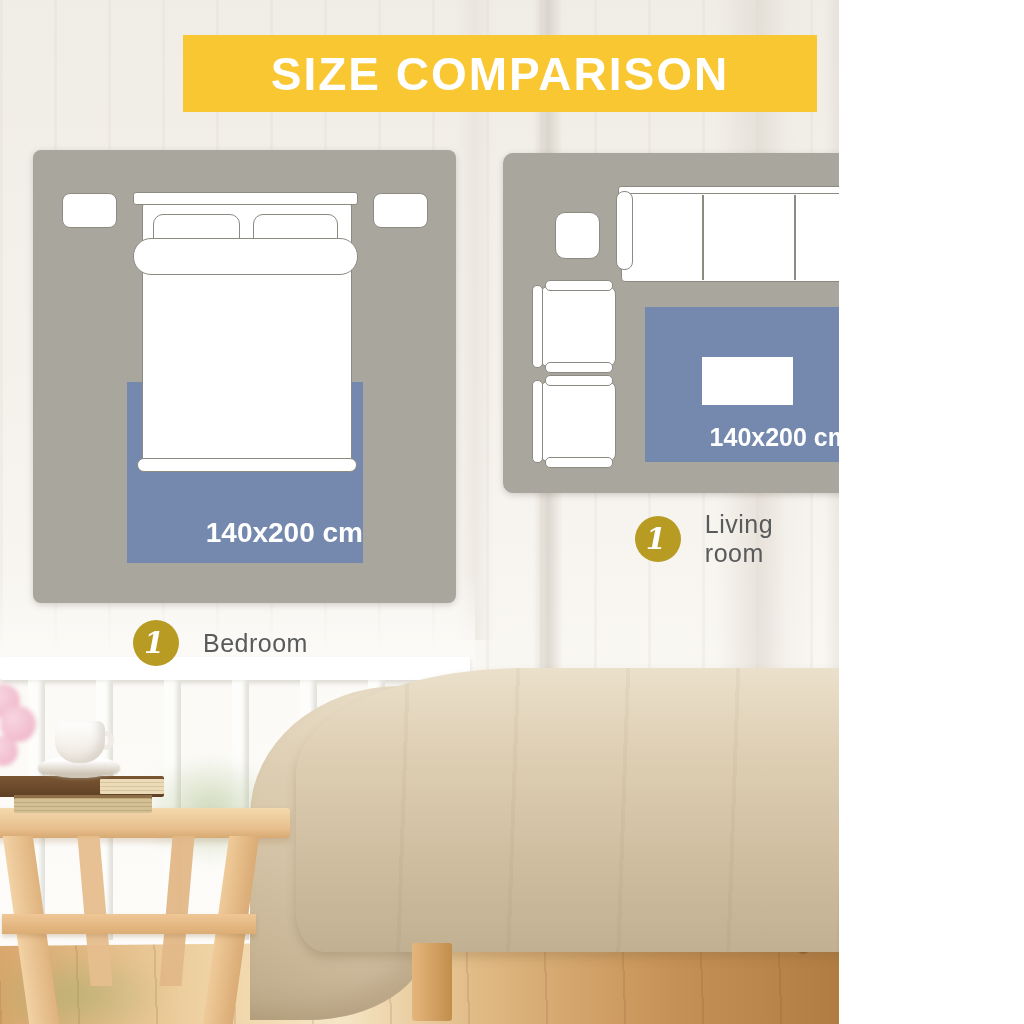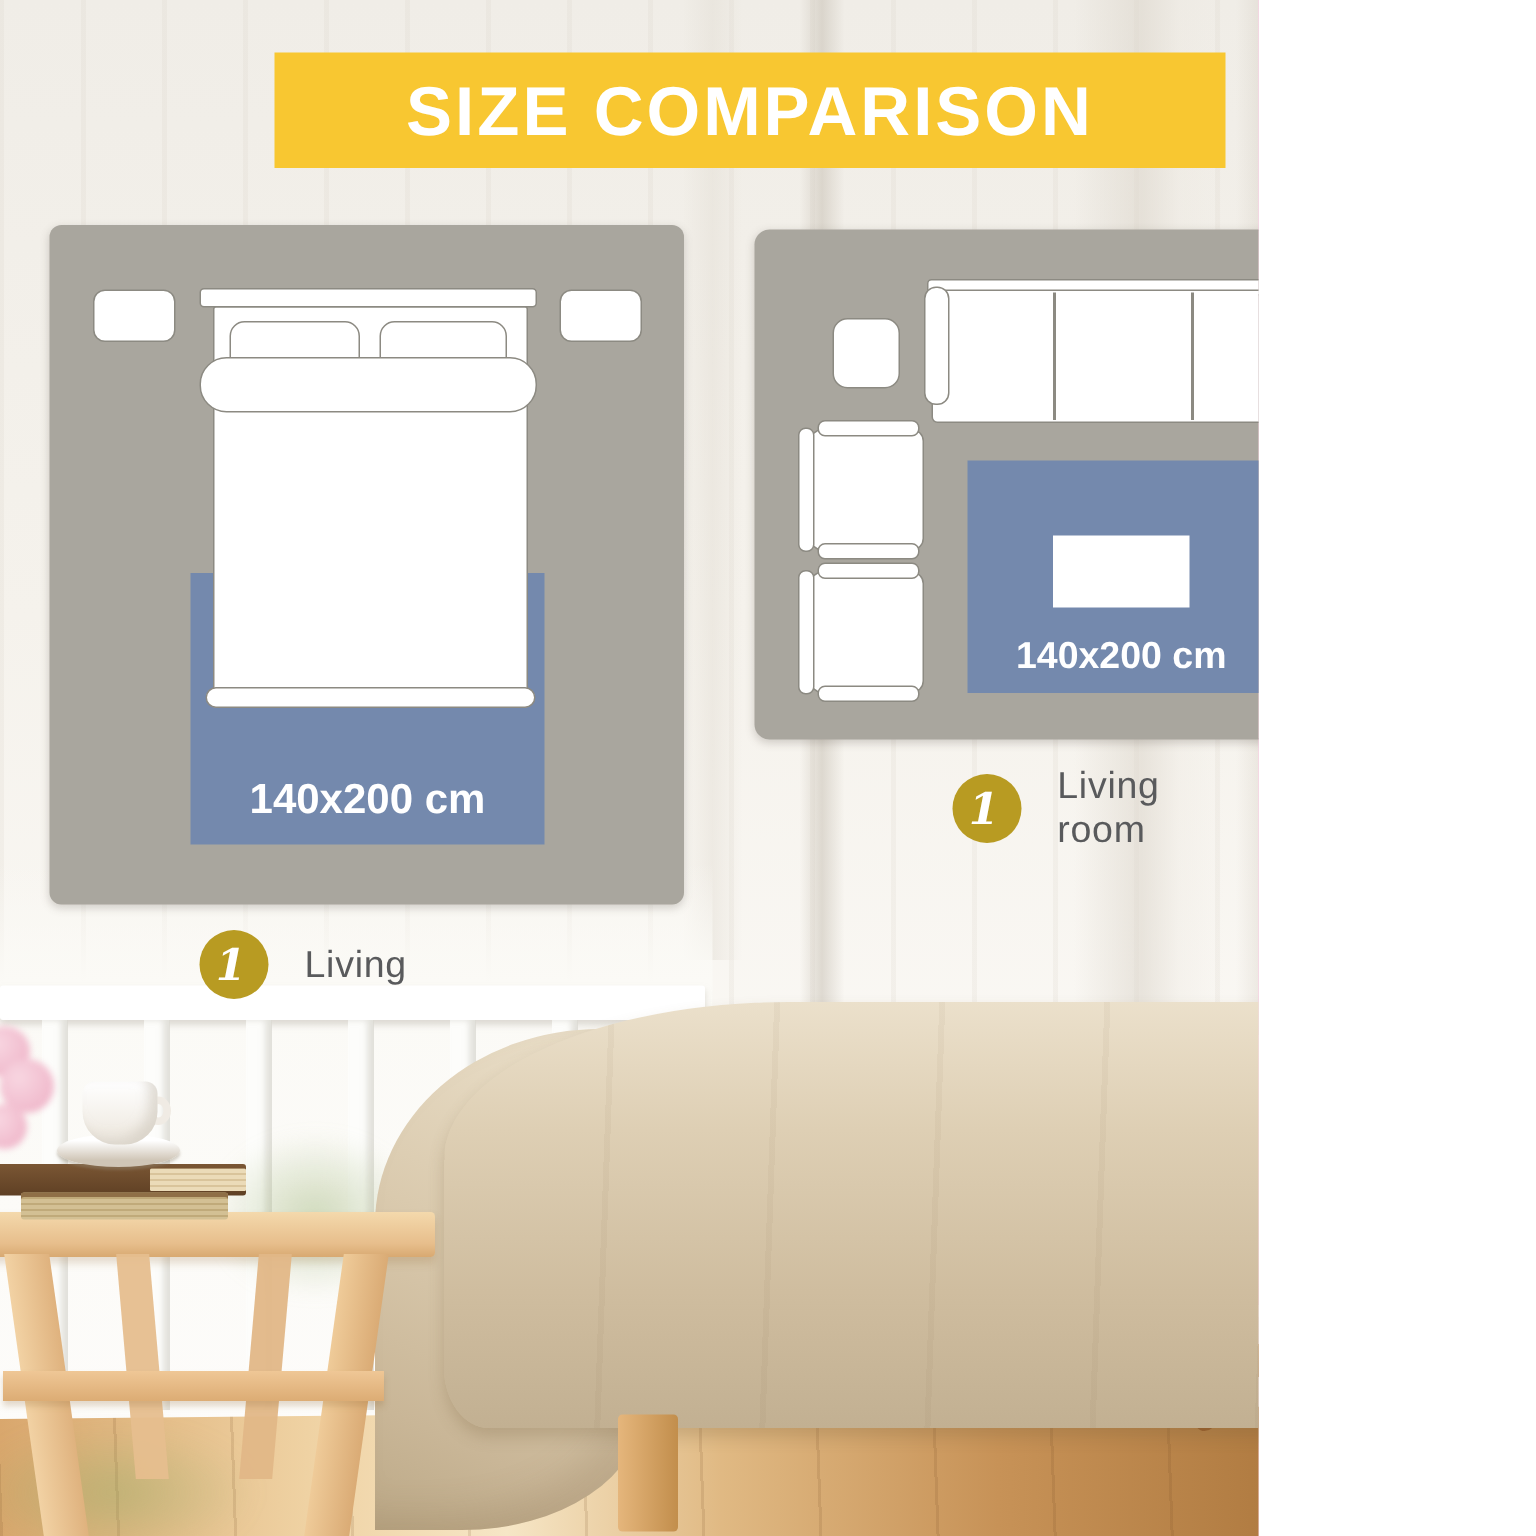--- a/index.html
+++ b/index.html
@@ -2,21 +2,21 @@
 <html style="--banner-yellow: #F8C731; --badge-gold: #B89B22; --rug-blue: #7489AD; --panel-gray: #A9A69E; --furniture-outline: #8C8A82; --room-label-gray: #595A5C; --rug-label-white: #FFFFFF; --banner-text-white: #FFFFFF;"><head>
 <meta charset="utf-8">
 <style>
   :root{
     --banner-yellow:#F8C731; --badge-gold:#B89B22; --rug-blue:#7489AD;
     --panel-gray:#A9A69E; --furniture-outline:#8C8A82; --room-label-gray:#595A5C;
     --rug-label-white:#FFFFFF; --banner-text-white:#FFFFFF;
   }
   *{margin:0;padding:0;box-sizing:border-box}
   body{font-family:"Liberation Sans",sans-serif;background:#fff}
-  .canvas{position:relative;width:839px;height:1024px;overflow:hidden;background:#f9a8d4}
+  .canvas{position:relative;width:839px;height:1024px;overflow:hidden;background:#7dd3fc}
   .abs{position:absolute}
 
   
   .curtains{inset:0;background:
     repeating-linear-gradient(90deg, rgba(213,206,195,.18) 0 3px, rgba(255,255,255,0) 3px 54px),
     linear-gradient(180deg,#F0EDE7 0%,#F5F2EC 40%,#FAF8F4 70%,#F4F0EA 100%)}
   .band-a{left:533px;top:0;width:30px;height:690px;background:linear-gradient(90deg,transparent,rgba(200,193,181,.55) 50%,transparent)}
   .band-b{left:716px;top:0;width:100px;height:670px;background:linear-gradient(90deg,transparent,rgba(221,215,205,.6) 45%,rgba(235,230,222,.3) 70%,transparent)}
   .band-c{left:824px;top:0;width:70px;height:690px;background:linear-gradient(90deg,transparent,rgba(206,198,186,.65) 50%,transparent)}
   .band-d{left:940px;top:0;width:84px;height:720px;background:linear-gradient(90deg,transparent,rgba(214,207,196,.5) 55%,transparent)}
@@ -63,21 +63,21 @@
 
   
   .banner{left:183px;top:35px;width:634px;height:77px;background:var(--banner-yellow);display:flex;align-items:center;justify-content:center;z-index:11}
   .banner span{font-size:46px;font-weight:bold;letter-spacing:2px;color:var(--banner-text-white)}
 
   
   .panel{background:var(--panel-gray);z-index:10;box-shadow:0 2px 6px rgba(90,85,75,.25)}
   .panel-bedroom{left:33px;top:150px;width:423px;height:453px;border-radius:8px}
   .panel-living{left:503px;top:153px;width:487px;height:340px;border-radius:10px}
   .furn{position:absolute;background:#FFF;border:1.5px solid var(--furniture-outline)}
-  .rug{position:absolute;background:var(--rug-blue);display:flex;align-items:flex-end;justify-content:center}
+  .rug{position:absolute;background:var(--rug-blue);display:flex;align-items:flex-end;justify-content:flex-end}
   .rug-size{color:var(--rug-label-white);font-weight:bold}
   .rug-bedroom{left:94px;top:232px;width:236px;height:181px}
   .rug-bedroom .rug-size{font-size:28px;margin-bottom:14px}
   .rug-living{left:142px;top:154px;width:205px;height:155px}
   .rug-living .rug-size{font-size:25px;margin-bottom:10px}
   .coffee-table{position:absolute;left:57px;top:50px;width:91px;height:48px;background:#FFF}
 
   .bed-body{left:109px;top:54px;width:210px;height:268px;border-radius:2px}
   .bed-headboard{left:100px;top:42px;width:225px;height:13px;border-radius:3px}
   .pillow-1{left:120px;top:64px;width:87px;height:38px;border-radius:10px}
@@ -187,21 +187,21 @@
     <div class="furn bed-roll"></div>
     <div class="furn bed-footboard"></div>
     <div class="furn ns ns-left"></div>
     <div class="furn ns ns-right"></div>
   </section>
 
   <div class="abs caption cap-bedroom">
     <div class="badge">
       <span>1</span>
     </div>
-    <span class="room-label">Living</span>
+    <span class="room-label">Bedroom</span>
   </div>
 
   <section class="abs panel panel-living">
     <div class="furn sofa-back"></div>
     <div class="furn sofa-body"></div>
     <div class="sofa-div sd1"></div>
     <div class="sofa-div sd2"></div>
     <div class="furn sofa-arm sa-l"></div>
     <div class="furn sofa-arm sa-r"></div>
     <div class="furn st st-tl"></div>

